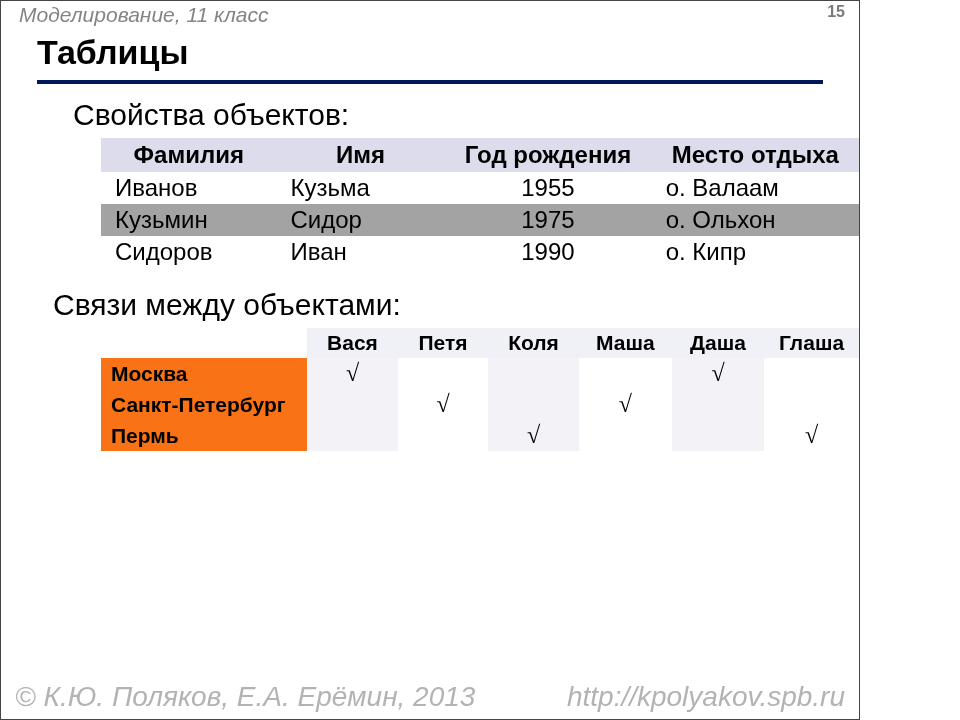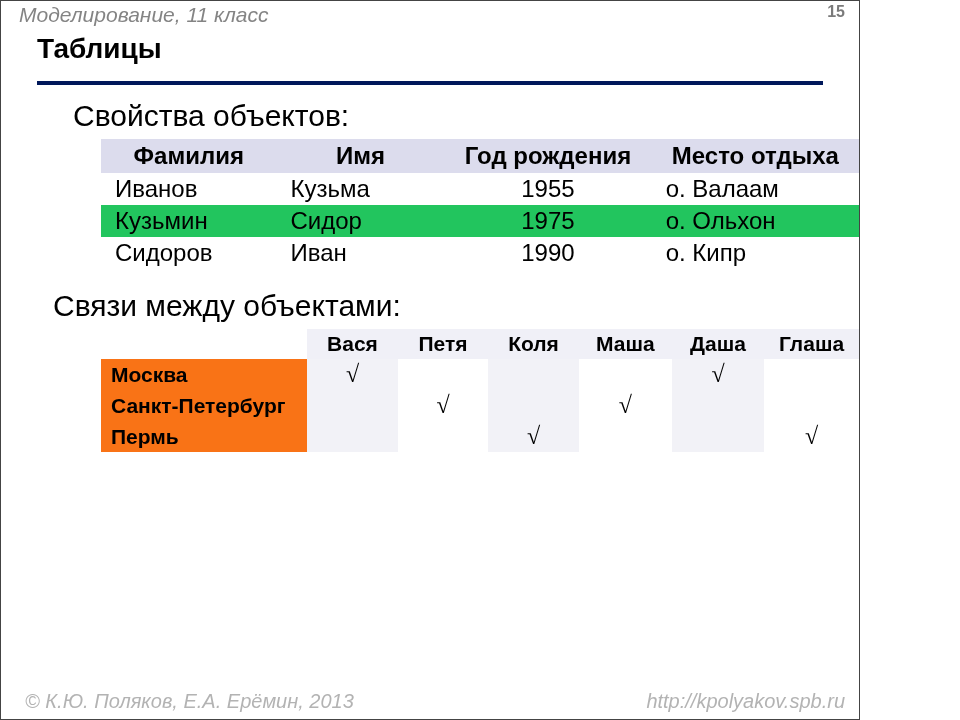--- a/index.html
+++ b/index.html
@@ -29,25 +29,25 @@
     color: #848484;
     font-size: 21px;
   }
   .page-num {
     color: #7a7a7a;
     font-size: 16px;
     font-weight: bold;
   }
   .slide-title {
     margin: 6px 36px 2px 36px;
-    font-size: 28px;
+    font-size: 34px;
     font-weight: bold;
     color: #000;
     border-bottom: 4px solid #00185a;
-    padding-bottom: 16px;
+    padding-bottom: 8px;
   }
   .section-heading {
     font-size: 30px;
     color: #000;
     margin-left: 72px;
     margin-top: 14px;
     margin-bottom: 6px;
   }
   .section-heading2 {
     font-size: 30px;
@@ -67,21 +67,21 @@
     background: #dcdced;
     font-weight: bold;
     text-align: center;
     padding: 3px 14px;
     color: #000;
   }
   .t1 td {
     padding: 2px 14px;
   }
   .t1 .col-year { text-align: center; }
-  .t1 tr.even td { background: #22c55e; }
+  .t1 tr.even td { background: #a3a3a3; }
   .t1 .col-surname { width: 160px; }
   .t1 .col-name    { width: 160px; }
   .t1 .col-year    { width: 200px; }
   .t1 .col-place   { width: 210px; }
 
   
   .t2 {
     border-collapse: collapse;
     margin-left: 100px;
     font-size: 21px;
@@ -110,27 +110,27 @@
     font-size: 21px;
   }
   .t2 .colhdr { width: 90px; }
   .t2 .rowhdr-col { width: 225px; }
   .t2 tr.body td.cell-even { background: #f2f2f7; }
 
   
   .footer {
     position: absolute;
     bottom: 6px;
-    left: 24px;
+    left: 14px;
     right: 14px;
     display: flex;
     justify-content: space-between;
     font-style: italic;
     color: #b3b3b3;
-    font-size: 20px;
+    font-size: 28px;
   }
 </style>
 </head>
 <body>
 
 <div class="slide">
 
   <div class="header-band">
     <div class="course-title">Моделирование, 11 класс</div>
     <div class="page-num">15</div>

